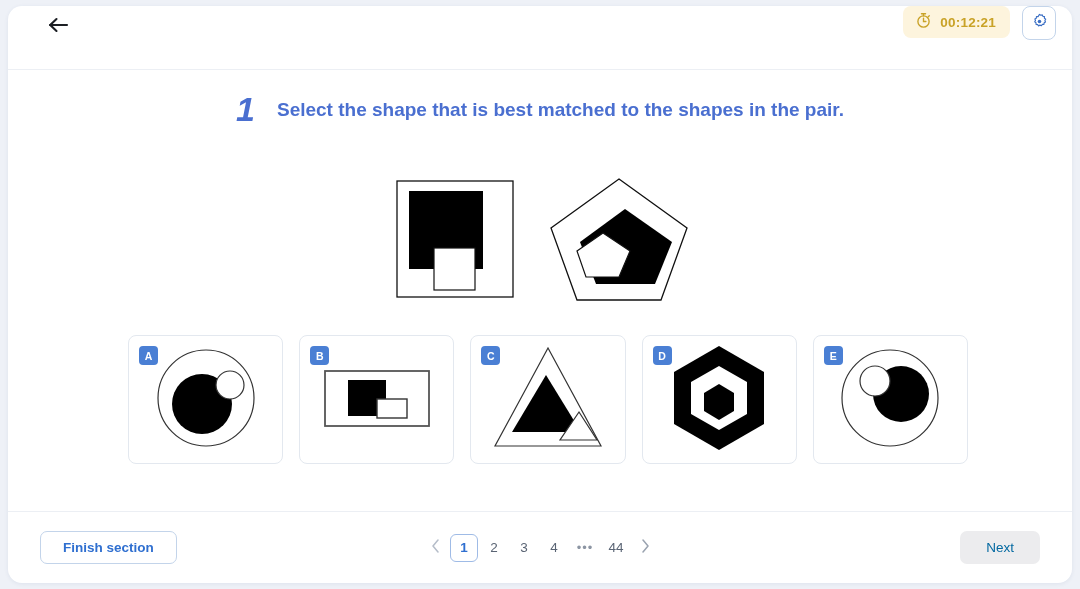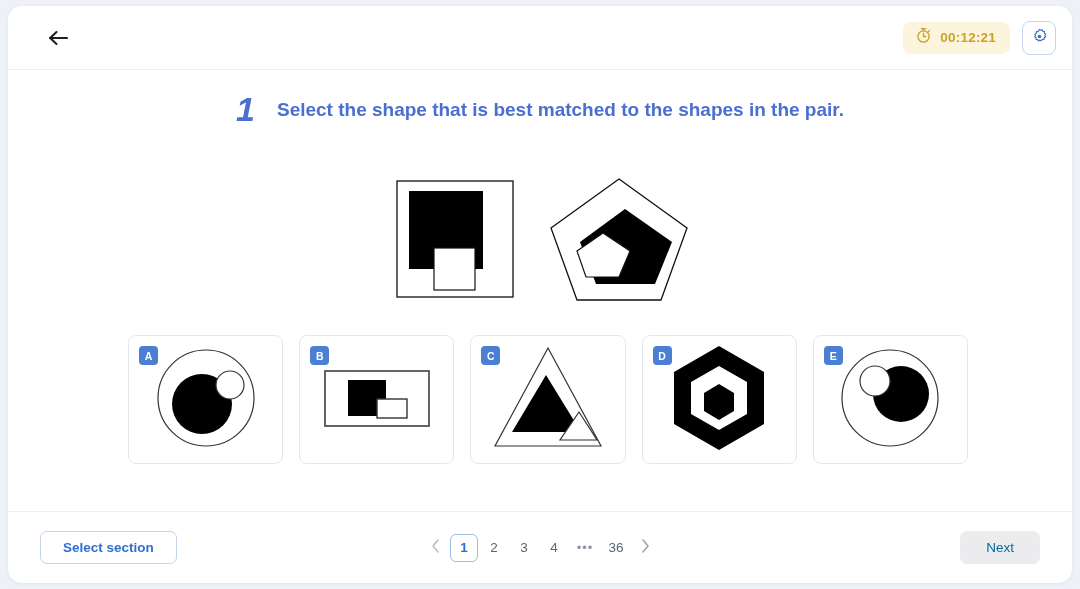--- a/index.html
+++ b/index.html
@@ -30,21 +30,20 @@
   }
 
   
   .header {
     position: absolute;
     left: 0; top: 0;
     width: 100%;
     height: 64px;
     border-bottom: 1px solid #eceff4;
     display: flex;
-    align-items: center;
     padding: 0 16px 0 32px;
   }
 
   .back-btn {
     width: 38px; height: 38px;
     display: flex; align-items: center; justify-content: center;
     border: none; background: transparent;
     cursor: pointer;
     border-radius: 6px;
   }
@@ -355,39 +354,39 @@
           <circle cx="56" cy="56" r="48" fill="#fff" stroke="#333" stroke-width="1.2"></circle>
           <circle cx="67" cy="52" r="28" fill="#000"></circle>
           <circle cx="41" cy="39" r="15" fill="#fff" stroke="#333" stroke-width="1.2"></circle>
         </svg>
       </span>
     </div>
   </div>
 
   <div class="footer">
 
-    <button class="finish-btn">Select section</button>
+    <button class="finish-btn">Finish section</button>
 
     <div class="pager">
       <button class="pg-arrow">
         <span>
           <svg width="9" height="14" viewBox="0 0 9 14">
             <path d="M7 1 L2 7 L7 13" fill="none" stroke="#b5bdc9" stroke-width="1.5" stroke-linecap="round" stroke-linejoin="round"></path>
           </svg>
         </span>
       </button>
 
       <button class="pg-num active">1</button>
       <button class="pg-num">2</button>
       <button class="pg-num">3</button>
       <button class="pg-num">4</button>
 
       <span class="pg-ellipsis">•••</span>
 
-      <button class="pg-num">36</button>
+      <button class="pg-num">44</button>
 
       <button class="pg-arrow">
         <span>
           <svg width="9" height="14" viewBox="0 0 9 14">
             <path d="M2 1 L7 7 L2 13" fill="none" stroke="#9aa3b0" stroke-width="1.5" stroke-linecap="round" stroke-linejoin="round"></path>
           </svg>
         </span>
       </button>
     </div>
 

